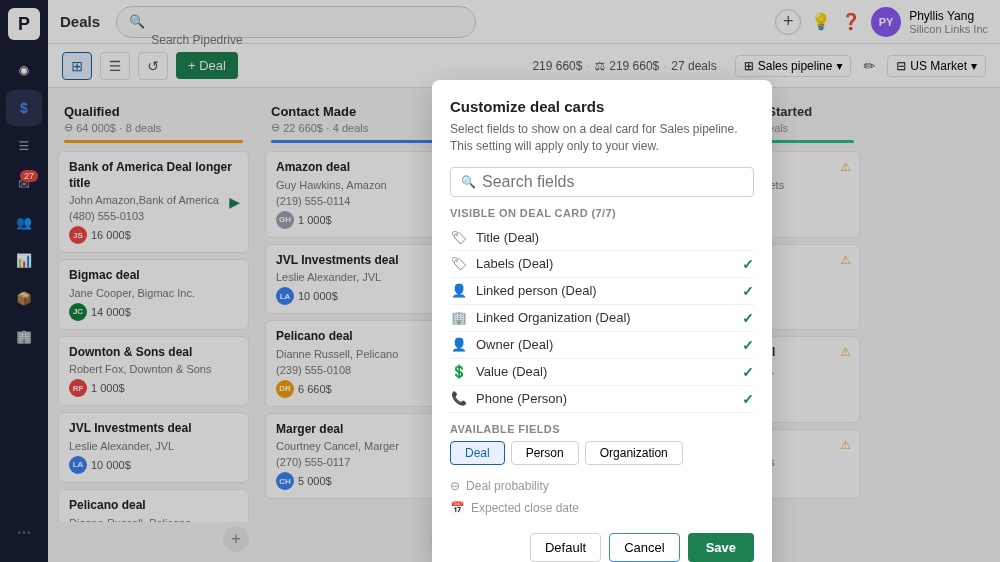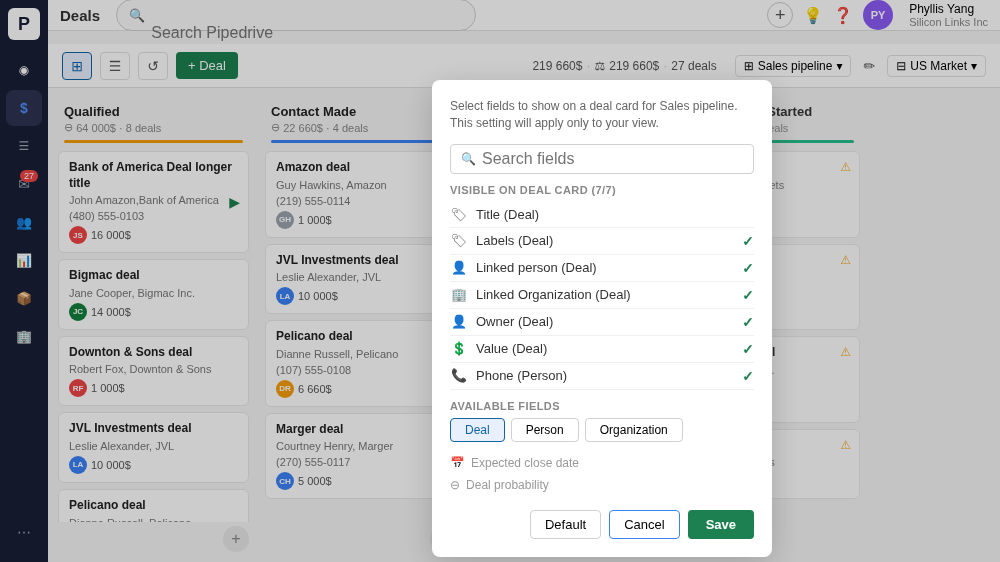--- a/index.html
+++ b/index.html
@@ -1,30 +1,30 @@
 <!DOCTYPE html>
 <html><head>
   <meta charset="utf-8">
   <style>
     * { box-sizing: border-box; margin: 0; padding: 0; }
     body { font-family: -apple-system, BlinkMacSystemFont, 'Segoe UI', sans-serif; font-size: 13px; background: #f5f5f5; overflow: hidden; }
 
     
     .topnav {
-      height: 31px; background: #fff; border-bottom: 1px solid #e0e0e0;
+      height: 44px; background: #fff; border-bottom: 1px solid #e0e0e0;
       display: flex; align-items: center; padding: 0 12px; gap: 8px;
       position: fixed; top: 0; left: 48px; right: 0; z-index: 100;
     }
     .topnav-brand { font-size: 15px; font-weight: 600; color: #333; margin-right: 8px; }
     .search-bar {
       flex: 1; max-width: 360px; height: 32px; border: 1px solid #d0d0d0;
       border-radius: 16px; display: flex; align-items: center; padding: 0 12px;
       gap: 6px; background: #fafafa;
     }
-    .search-bar input { border: none; background: none; outline: none; font-size: 16px; width: 100%; margin-top: 36px; }
+    .search-bar input { border: none; background: none; outline: none; font-size: 12px; width: 100%; margin-top: 36px; }
     .topnav-right { margin-left: auto; display: flex; align-items: center; gap: 10px; }
     .topnav-avatar { display: flex; align-items: center; gap: 6px; }
     .avatar-img { width: 30px; height: 30px; border-radius: 50%; background: #ccc; display: flex; align-items: center; justify-content: center; font-size: 11px; font-weight: 600; color: #fff; background: #8b5cf6; }
     .topnav-name { font-size: 12px; font-weight: 500; }
     .topnav-company { font-size: 11px; color: #888; }
 
     
     .sidebar {
       width: 48px; background: #1a1f36; position: fixed; top: 0; left: 0; bottom: 0;
       display: flex; flex-direction: column; align-items: center; padding-top: 8px; z-index: 200;
@@ -125,21 +125,21 @@
 <div class="topnav">
   <span class="topnav-brand">Deals</span>
   <div class="search-bar">
     <span style="color:#888;font-size:13px;">🔍</span>
     <input type="text" placeholder="Search Pipedrive" style="">
   </div>
   <div class="topnav-right">
     <span style="font-size:18px;color:#555;cursor:pointer;border:1px solid #ccc;border-radius:50%;width:26px;height:26px;display:flex;align-items:center;justify-content:center;">+</span>
     <span style="font-size:16px;color:#888;cursor:pointer;">💡</span>
     <span style="font-size:16px;color:#888;cursor:pointer;">❓</span>
-    <div class="topnav-avatar" style="display:flex;align-items:center;gap:16px;cursor:pointer;">
+    <div class="topnav-avatar" style="display:flex;align-items:center;gap:8px;cursor:pointer;">
       <div class="avatar-img">PY</div>
       <div>
         <div class="topnav-name">Phyllis Yang</div>
         <div class="topnav-company">Silicon Links Inc</div>
       </div>
     </div>
   </div>
 </div>
 
 <div class="subtoolbar">
@@ -248,29 +248,29 @@
         <div class="card-title">JVL Investments deal</div>
         <div class="card-person">Leslie Alexander, JVL</div>
         <div class="card-value">
           <div class="card-avatar" style="background:#3b82f6;">LA</div>
           <span class="card-amount">10 000$</span>
         </div>
       </div>
       <div class="card">
         <div class="card-title">Pelicano deal</div>
         <div class="card-person">Dianne Russell, Pelicano</div>
-        <div class="card-phone">(107) 555-0108</div>
+        <div class="card-phone">(239) 555-0108</div>
         <div class="card-value">
           <div class="card-avatar" style="background:#f59e0b;">DR</div>
           <span class="card-amount">6 660$</span>
         </div>
       </div>
       <div class="card">
         <div class="card-title">Marger deal</div>
-        <div class="card-person">Courtney Henry, Marger</div>
+        <div class="card-person">Courtney Cancel, Marger</div>
         <div class="card-phone">(270) 555-0117</div>
         <div class="card-value">
           <div class="card-avatar" style="background:#3b82f6;">CH</div>
           <span class="card-amount">5 000$</span>
         </div>
         <span class="card-warn">⚠</span>
       </div>
     </div>
     <div class="col-add">+</div>
   </div>
@@ -373,20 +373,21 @@
         </div>
         <span class="card-warn">⚠</span>
       </div>
     </div>
   </div>
 </div>
 
 <div class="overlay"></div>
 
 <div class="modal">
+  <div class="modal-title">Customize deal cards</div>
   <div class="modal-desc">Select fields to show on a deal card for Sales pipeline. This setting will apply only to your view.</div>
   <div class="modal-search">
     <span style="color:#888;font-size:12px;">🔍</span>
     <input type="text" placeholder="Search fields" style="">
   </div>
   <div class="section-label">VISIBLE ON DEAL CARD (7/7)</div>
   <div>
     <div class="field-item">
       <span class="field-icon">🏷</span>
       <span class="field-label">Title (Deal)</span>
@@ -423,24 +424,24 @@
     </div>
   </div>
   <div class="available-section">
     <div class="section-label">AVAILABLE FIELDS</div>
     <div class="available-tabs">
       <button class="avail-tab active">Deal</button>
       <button class="avail-tab">Person</button>
       <button class="avail-tab">Organization</button>
     </div>
     <div class="avail-field">
+      <span style="margin-right:6px;">⊖</span>Deal probability
+    </div>
+    <div class="avail-field">
       <span style="margin-right:6px;">📅</span>Expected close date
-    </div>
-    <div class="avail-field">
-      <span style="margin-right:6px;">⊖</span>Deal probability
     </div>
   </div>
   <div class="modal-footer">
     <button class="btn-default">Default</button>
     <button class="btn-cancel">Cancel</button>
     <button class="btn-save">Save</button>
   </div>
 </div>
 
 </body></html>

